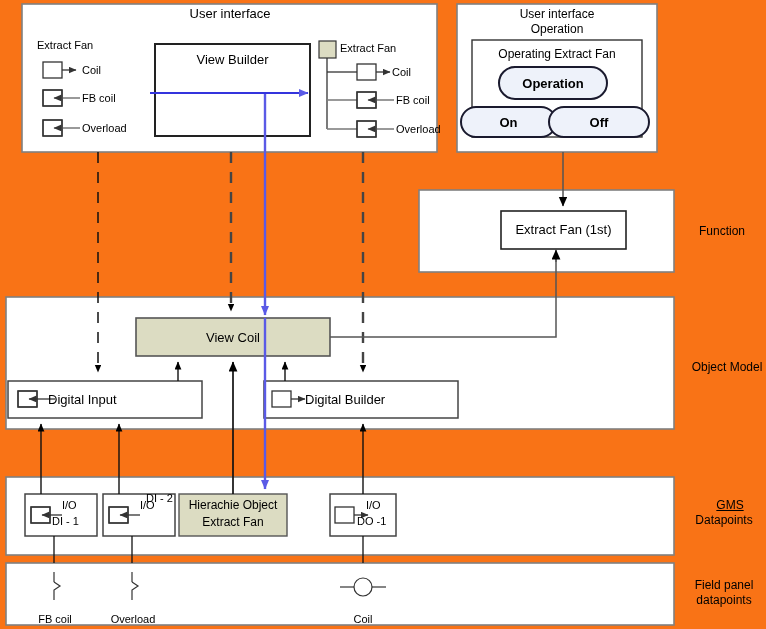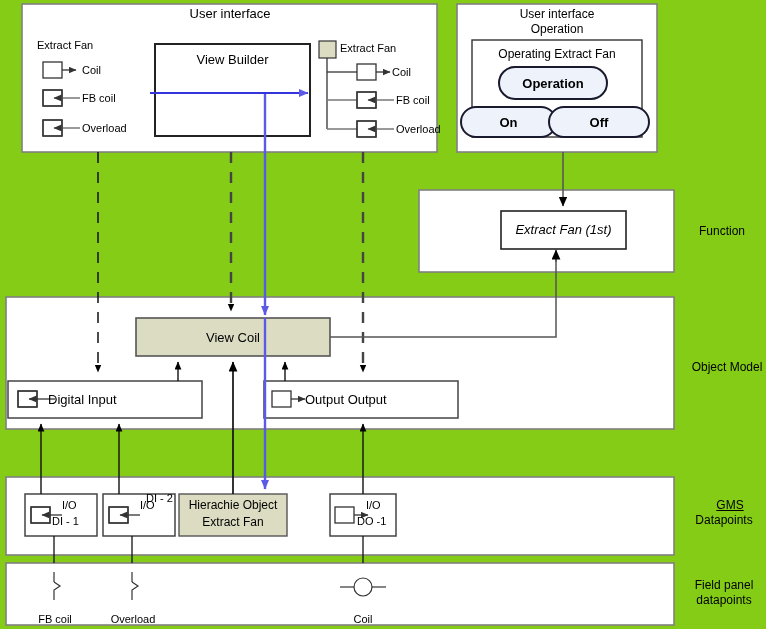--- a/index.html
+++ b/index.html
@@ -1,17 +1,17 @@
 <!DOCTYPE html>
 <html><head>
 <meta charset="utf-8">
 <style>
   html,body{margin:0;padding:0;background:#ffffff;}
   body{font-family:"Liberation Sans","DejaVu Sans",sans-serif;color:#000;}
-  #stage{position:relative;width:766px;height:629px;overflow:hidden;background:#84cc16;}
+  #stage{position:relative;width:766px;height:629px;overflow:hidden;background:#f97316;}
   #svgroot{position:absolute;left:0;top:0;width:766px;height:629px;}
   .lbl{position:absolute;white-space:pre;line-height:1.18;}
   .c{text-align:center;}
   .f13{font-size:13px;}
   .f12{font-size:12px;}
   .f11{font-size:11px;}
   .bandlabel{font-size:12px;text-align:center;}
   .btn{position:absolute;display:flex;align-items:center;justify-content:center;
        background:#eef2fa;border:2px solid #1a1a2e;border-radius:999px;
        font-weight:bold;font-size:13px;color:#000;}
@@ -202,26 +202,26 @@
   <div class="lbl f11" style="left:396px;top:123px;">Overload</div>
 
   <div class="lbl c f12" style="left:477px;top:7px;width:160px;">User interface</div>
   <div class="lbl c f12" style="left:477px;top:22px;width:160px;">Operation</div>
   <div class="lbl c f12" style="left:477px;top:47px;width:160px;">Operating Extract Fan</div>
 
   <div class="btn" style="left:498px;top:66px;width:106px;height:30px;">Operation</div>
   <div class="btn" style="left:460px;top:106px;width:93px;height:28px;">On</div>
   <div class="btn" style="left:548px;top:106px;width:98px;height:28px;">Off</div>
 
-  <div class="lbl c f13" style="left:501px;top:222px;width:125px;font-style:italic;">Extract Fan (1st)</div>
+  <div class="lbl c f13" style="left:501px;top:222px;width:125px;">Extract Fan (1st)</div>
   <div class="lbl bandlabel" style="left:682px;top:224px;width:80px;text-align:center;">Function</div>
 
   <div class="lbl c f13" style="left:136px;top:330px;width:194px;">View Coil</div>
   <div class="lbl f13" style="left:48px;top:392px;">Digital Input</div>
-  <div class="lbl f13" style="left:305px;top:392px;">Output Output</div>
+  <div class="lbl f13" style="left:305px;top:392px;">Digital Builder</div>
   <div class="lbl bandlabel" style="left:682px;top:360px;width:90px;">Object Model</div>
 
   <div class="lbl f11" style="left:62px;top:499px;">I/O</div>
   <div class="lbl f11" style="left:52px;top:515px;">DI - 1</div>
 
   <div class="lbl f11" style="left:140px;top:499px;">I/O</div>
   <div class="lbl f11" style="left:130px;top:492px;padding-left:16px;">DI - 2</div>
 
   <div class="lbl c f12" style="left:179px;top:498px;width:108px;">Hierachie Object</div>
   <div class="lbl c f12" style="left:179px;top:515px;width:108px;">Extract Fan</div>

